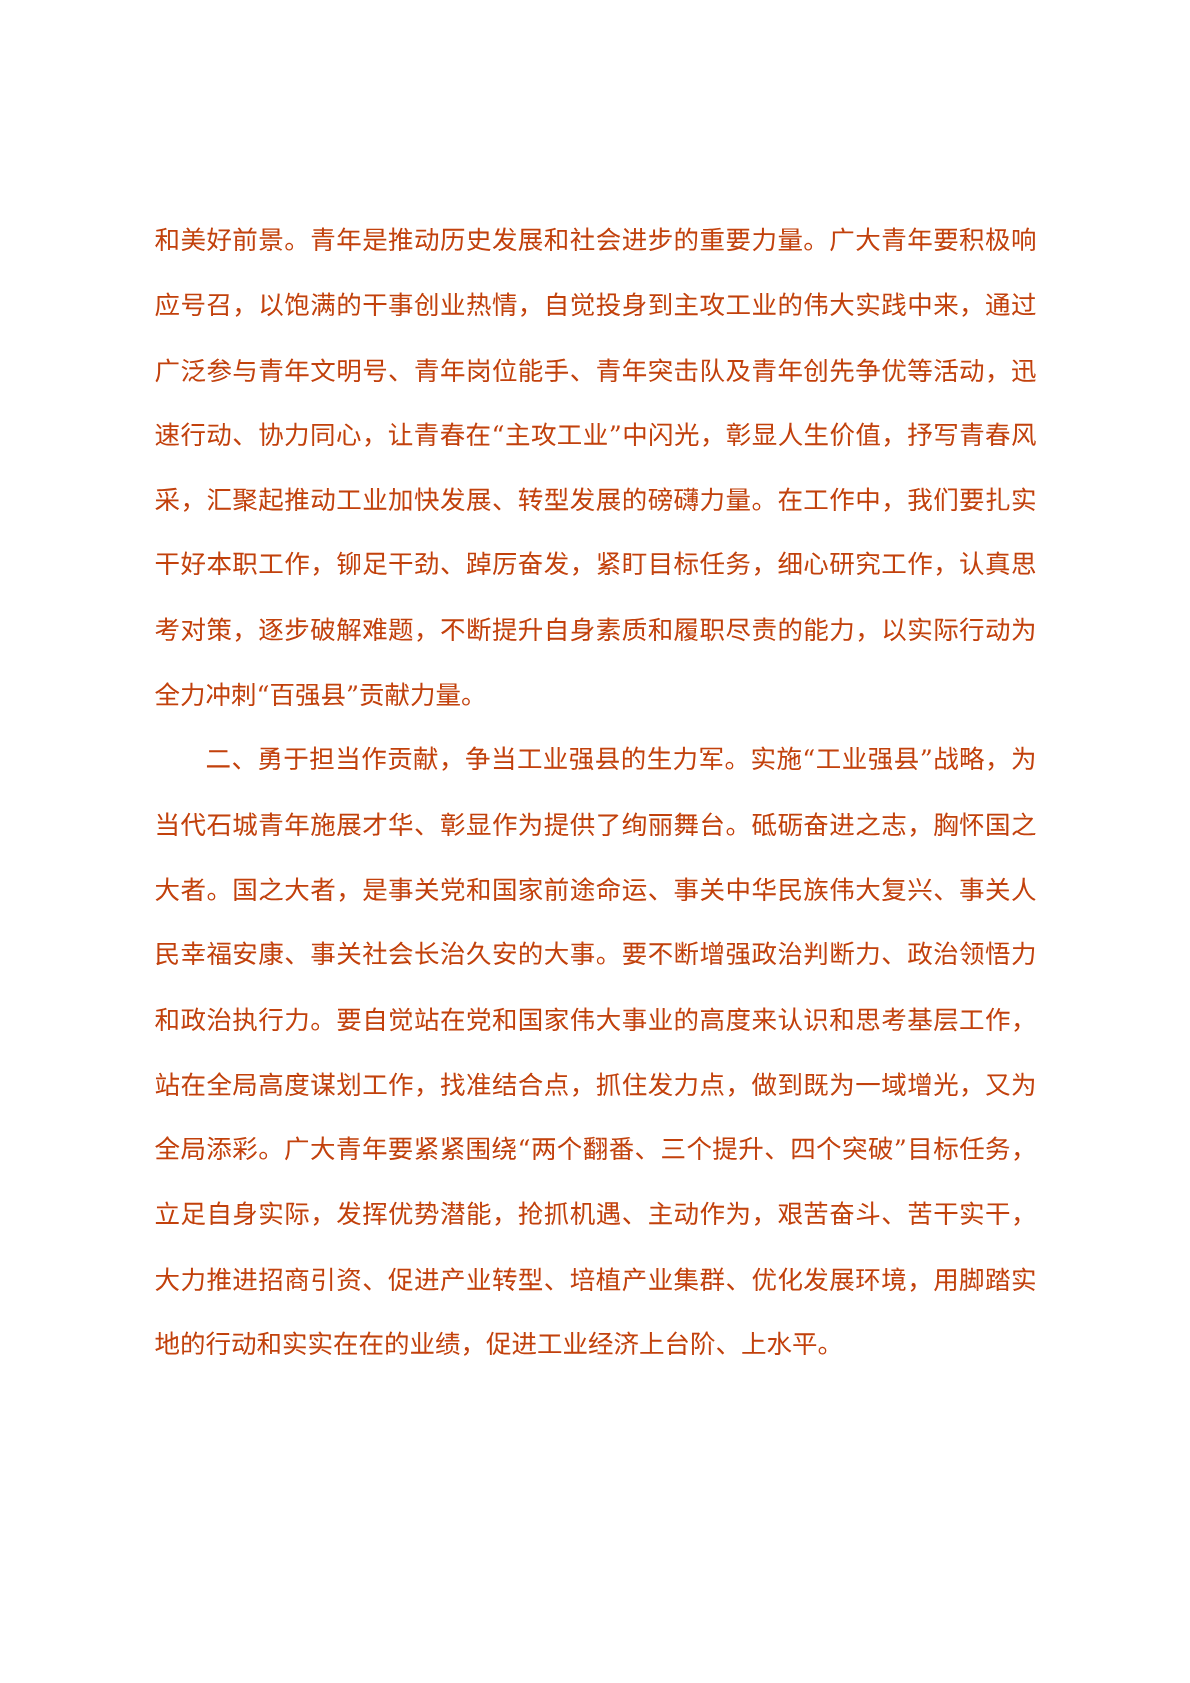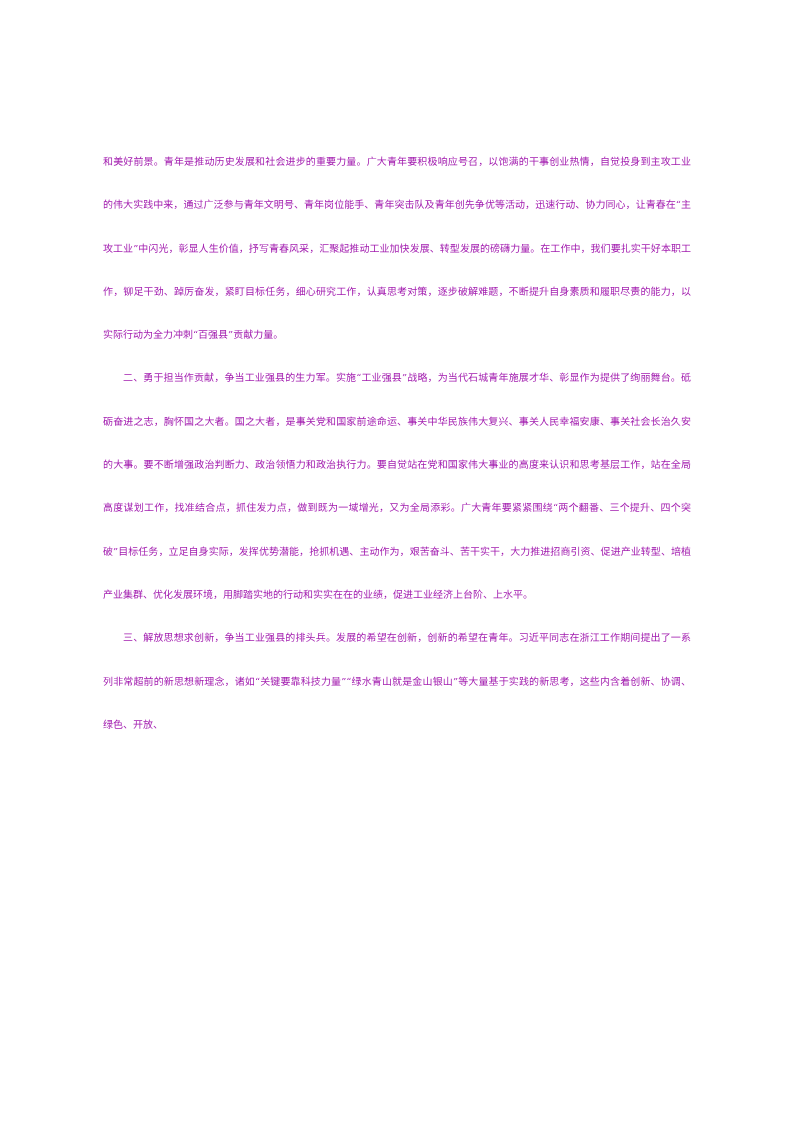--- a/index.html
+++ b/index.html
@@ -13,23 +13,23 @@
     height: 1122px;
     background: #ffffff;
     overflow: hidden;
   }
   .content {
     position: absolute;
     left: 103px;
     top: 140px;
     width: 588px;
     font-family: "DejaVu Serif", "Liberation Serif", serif;
-    font-size: 10px;
+    font-size: 17px;
     line-height: 43.3px;
-    color: #a21caf;
+    color: #c2410c;
     text-align: justify;
     text-justify: inter-ideograph;
     letter-spacing: 0;
   }
   .content p {
     margin: 0;
     padding: 0;
   }
   .content p.indent {
     text-indent: 2em;
@@ -41,16 +41,15 @@
 </head>
 <body>
 
 <div class="page">
   <div class="content">
 
     <p><span class="body-text">和美好前景。青年是推动历史发展和社会进步的重要力量。广大青年要积极响应号召，以饱满的干事创业热情，自觉投身到主攻工业的伟大实践中来，通过广泛参与青年文明号、青年岗位能手、青年突击队及青年创先争优等活动，迅速行动、协力同心，让青春在“主攻工业”中闪光，彰显人生价值，抒写青春风采，汇聚起推动工业加快发展、转型发展的磅礴力量。在工作中，我们要扎实干好本职工作，铆足干劲、踔厉奋发，紧盯目标任务，细心研究工作，认真思考对策，逐步破解难题，不断提升自身素质和履职尽责的能力，以实际行动为全力冲刺“百强县”贡献力量。</span></p>
 
     <p class="indent"><span class="lead">二、勇于担当作贡献，争当工业强县的生力军。</span><span class="body-text">实施“工业强县”战略，为当代石城青年施展才华、彰显作为提供了绚丽舞台。砥砺奋进之志，胸怀国之大者。国之大者，是事关党和国家前途命运、事关中华民族伟大复兴、事关人民幸福安康、事关社会长治久安的大事。要不断增强政治判断力、政治领悟力和政治执行力。要自觉站在党和国家伟大事业的高度来认识和思考基层工作，站在全局高度谋划工作，找准结合点，抓住发力点，做到既为一域增光，又为全局添彩。广大青年要紧紧围绕“两个翻番、三个提升、四个突破”目标任务，立足自身实际，发挥优势潜能，抢抓机遇、主动作为，艰苦奋斗、苦干实干，大力推进招商引资、促进产业转型、培植产业集群、优化发展环境，用脚踏实地的行动和实实在在的业绩，促进工业经济上台阶、上水平。</span></p>
 
-    <p class="indent"><span class="lead">三、解放思想求创新，争当工业强县的排头兵。</span><span class="body-text">发展的希望在创新，创新的希望在青年。习近平同志在浙江工作期间提出了一系列非常超前的新思想新理念，诸如“关键要靠科技力量”“绿水青山就是金山银山”等大量基于实践的新思考，这些内含着创新、协调、绿色、开放、</span></p>
 
   </div>
 </div>
 
 </body></html>

